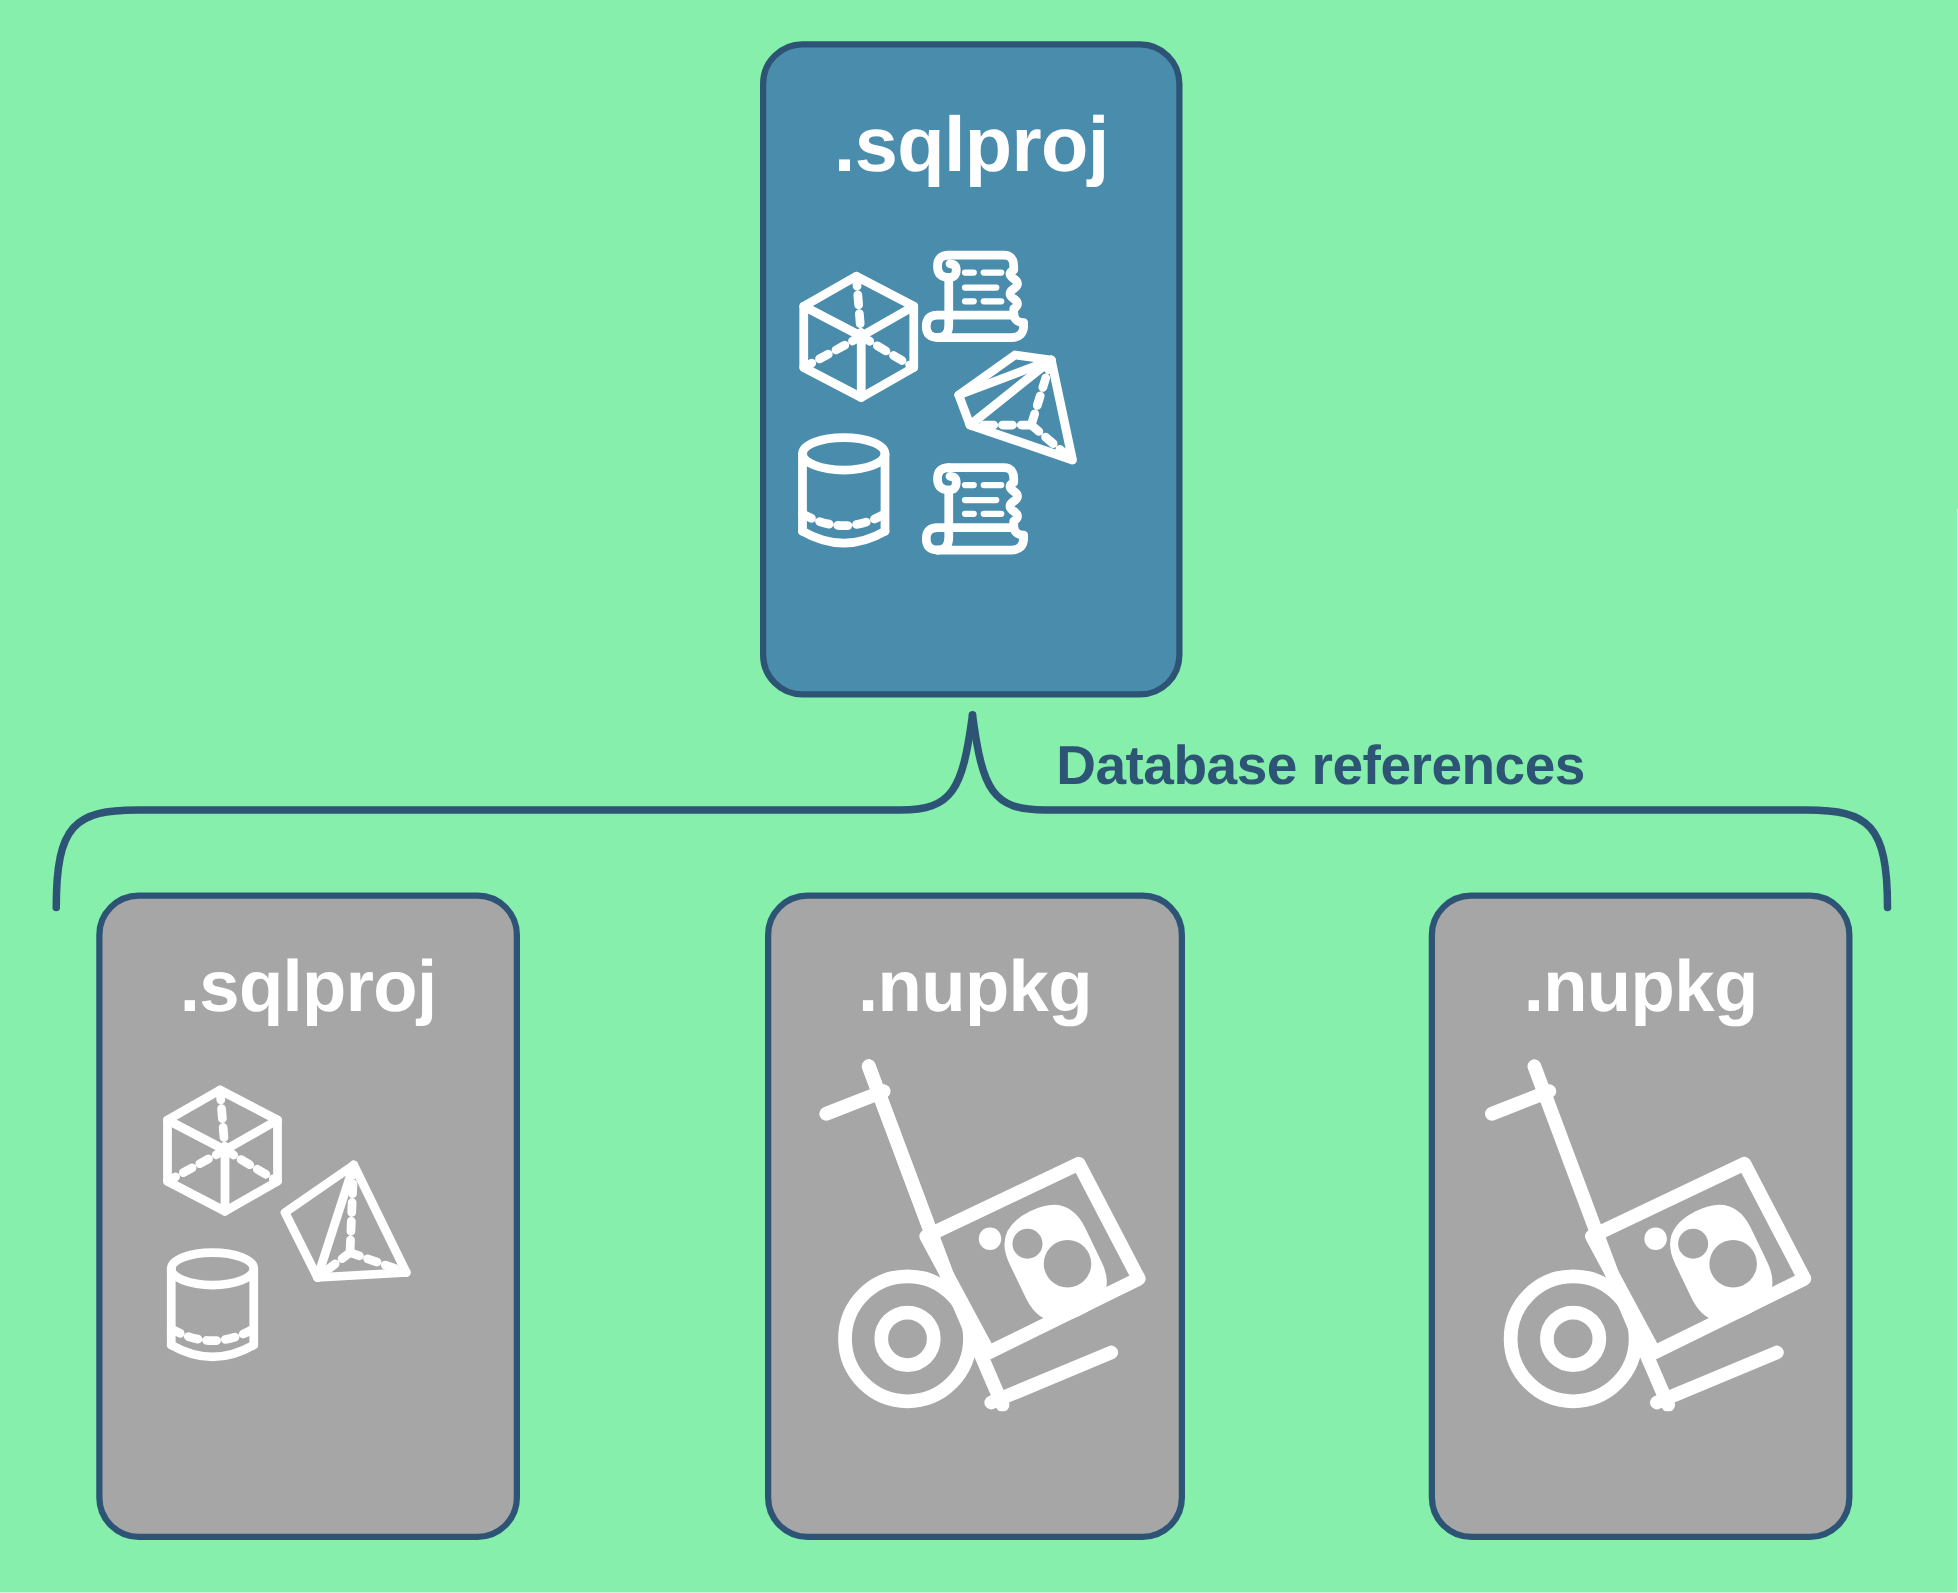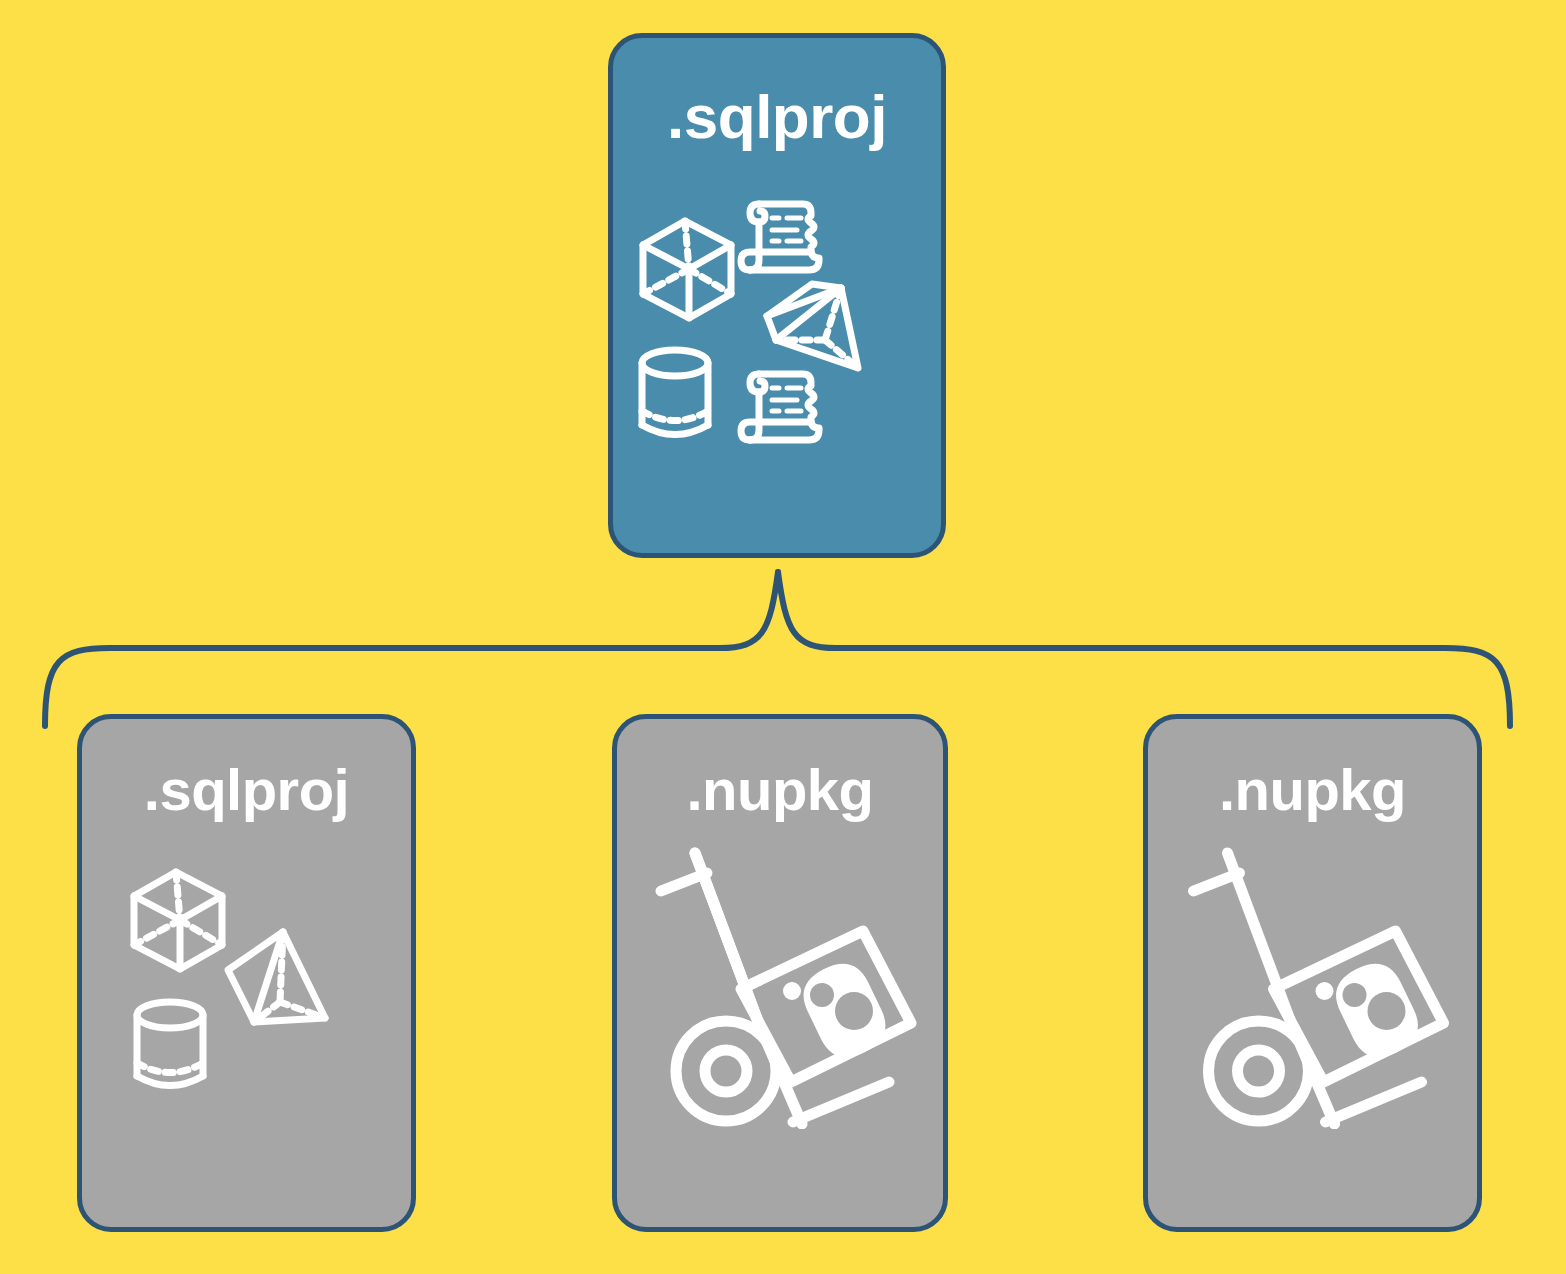--- a/index.html
+++ b/index.html
@@ -10,21 +10,21 @@
   body {
     width: 1566px;
     height: 1274px;
     font-family: "Liberation Sans", sans-serif;
     overflow: hidden;
   }
   #stage {
     position: relative;
     width: 1566px;
     height: 1274px;
-    background: #fde047;
+    background: #86efac;
   }
 
   
   .card {
     position: absolute;
     box-sizing: border-box;
     border-radius: 34px;
     border: 5px solid #2d5475;
     overflow: hidden;
   }
@@ -150,20 +150,21 @@
 
   <svg id="brace" viewBox="0 0 1566 1274">
     <g fill="none" stroke="#2d5475" stroke-width="6" stroke-linecap="round">
 
       <path d="M45 726 C 45 660, 60 648, 110 648 L 720 648 C 762 648, 770 632, 778 572"></path>
 
       <path d="M1510 726 C 1510 660, 1495 648, 1445 648 L 836 648 C 794 648, 786 632, 778 572"></path>
     </g>
   </svg>
 
+  <div id="brace-label">Database references</div>
 
   <div class="card gray" id="card-ref-1">
     <div class="card-title">.sqlproj</div>
 
     <div class="icon-area" style="top:135px;height:250px;">
       <svg width="339" height="250" viewBox="0 0 339 250">
         <g fill="none" stroke="#ffffff" stroke-width="7" stroke-linecap="round" stroke-linejoin="round">
 
           <g>
             <path d="M52 42 L 94 18 L 140 42 L 140 91 L 98 115 L 52 91 Z"></path>

